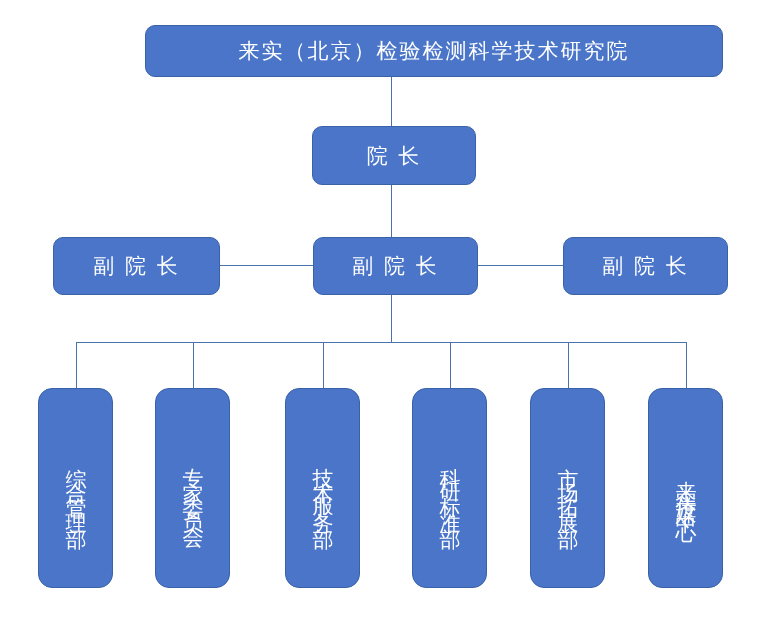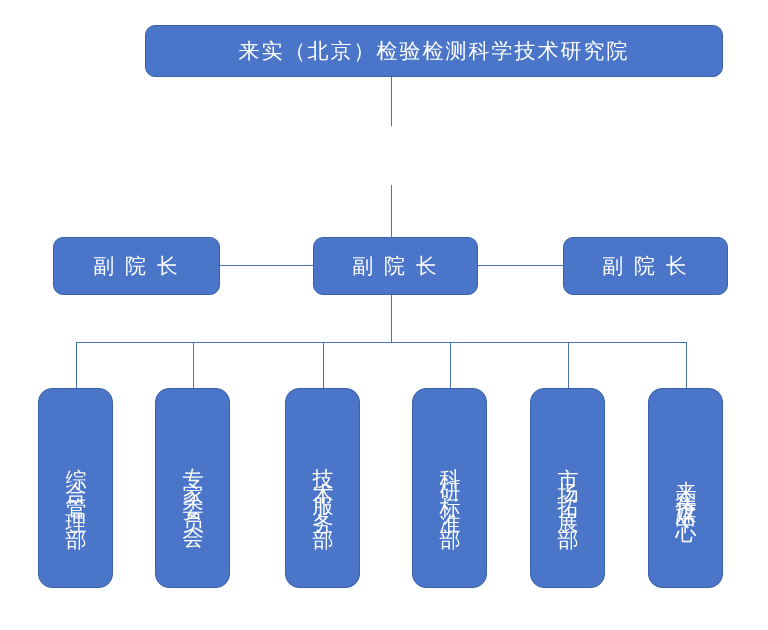--- a/index.html
+++ b/index.html
@@ -99,20 +99,23 @@
   <div class="connector v c-drop2"></div>
   <div class="connector v c-drop3"></div>
   <div class="connector v c-drop4"></div>
   <div class="connector v c-drop5"></div>
   <div class="connector v c-drop6"></div>
 
   <div class="node h root">
     <span>来实（北京）检验检测科学技术研究院</span>
   </div>
 
+  <div class="node h president">
+    <span>院 长</span>
+  </div>
 
   <div class="node h vp-left">
     <span>副 院 长</span>
   </div>
   <div class="node h vp-center">
     <span>副 院 长</span>
   </div>
   <div class="node h vp-right">
     <span>副 院 长</span>
   </div>

